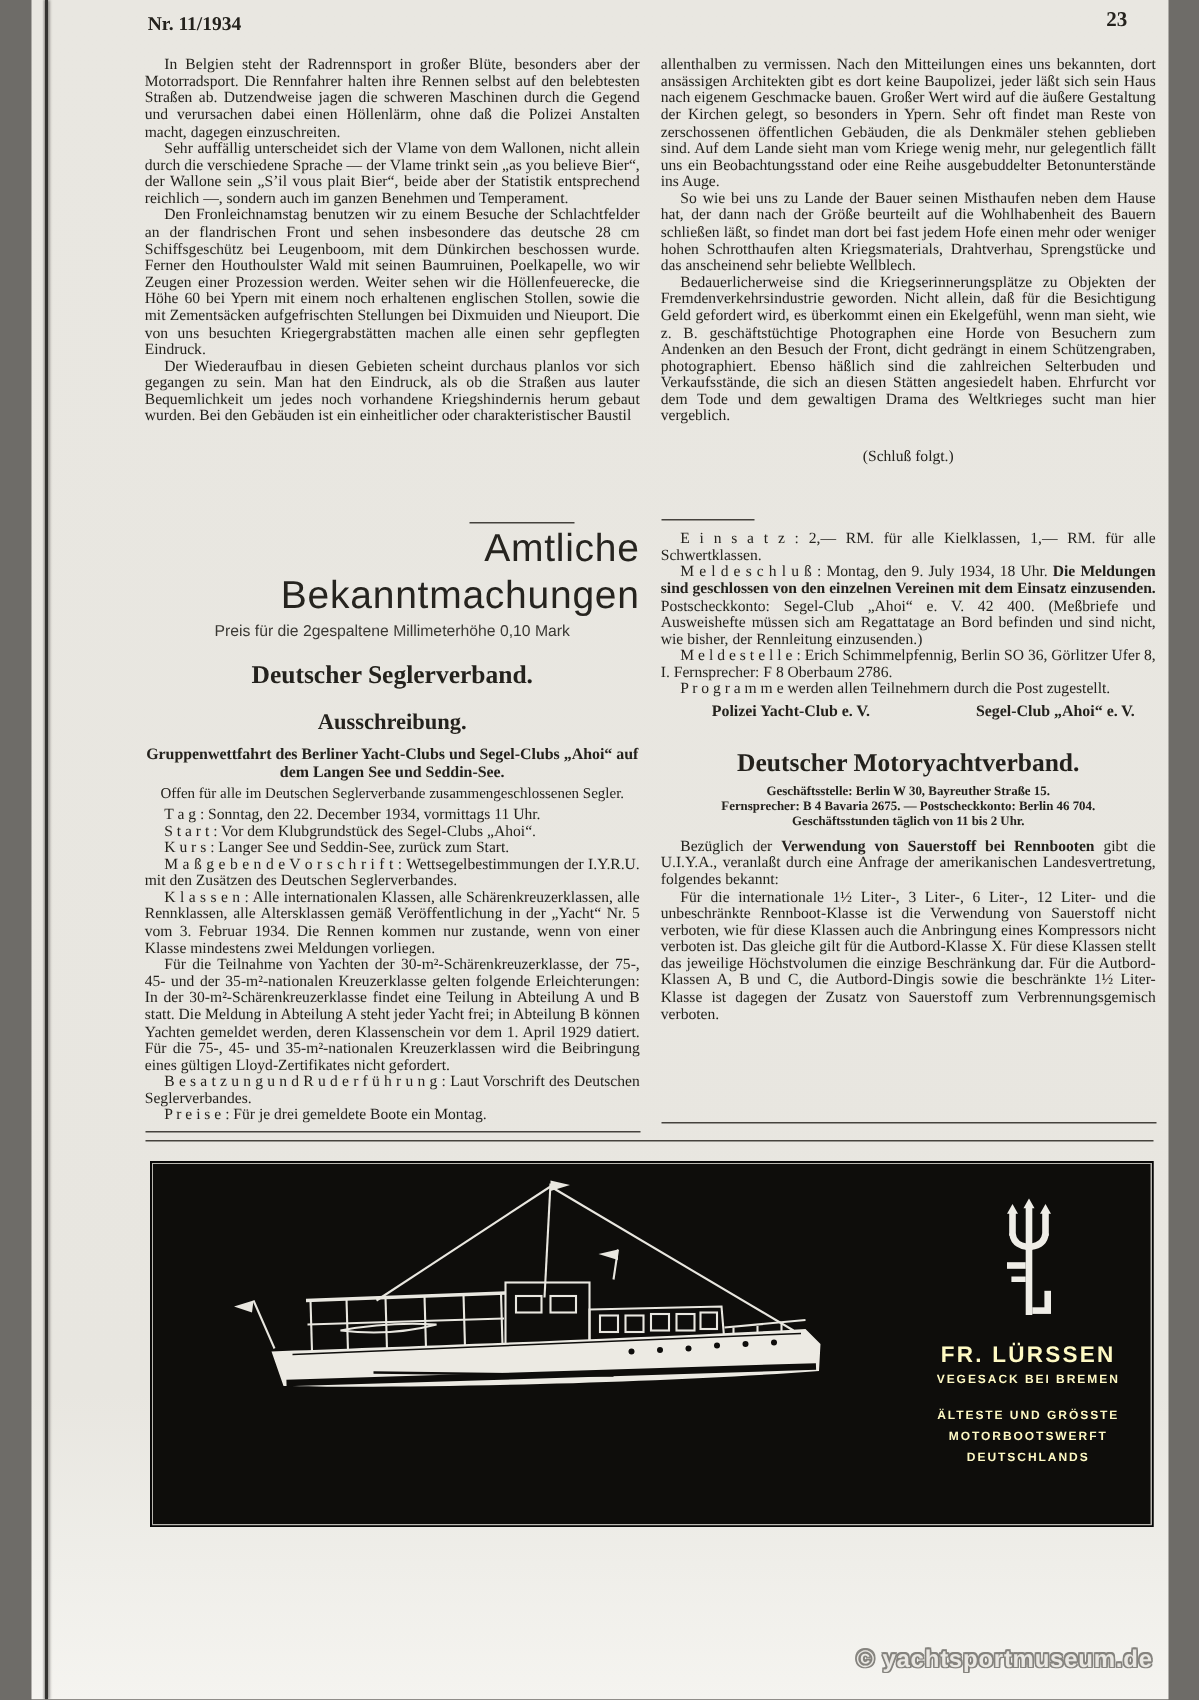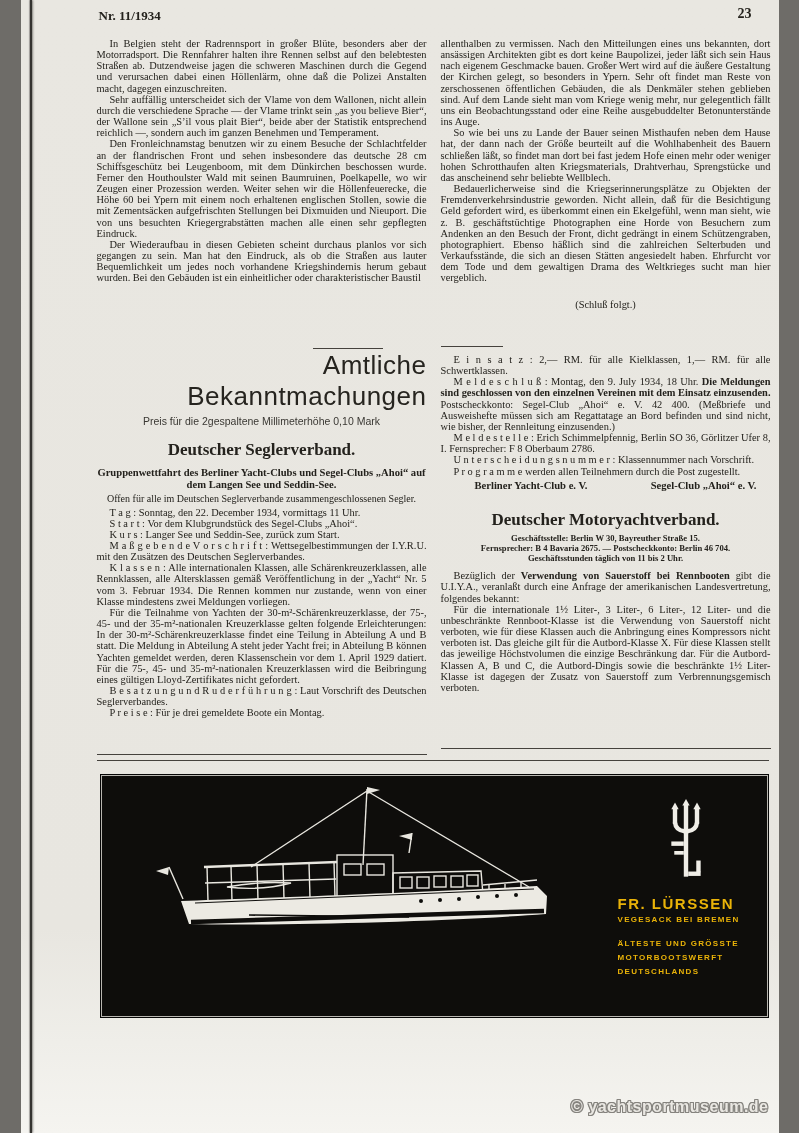--- a/index.html
+++ b/index.html
@@ -27,21 +27,21 @@
   .event-title{font-size:10.6px;font-weight:bold;text-align:center;margin:7px 0 0 0;line-height:11.5px;}
   .open-note{font-size:10px;text-align:center;margin:3px 0 2px 0;line-height:11.5px;}
   .office-line{font-size:8.6px;font-weight:bold;text-align:center;margin:0;line-height:10.2px;}
   .sig-row{display:flex;justify-content:space-between;padding:3px 14px 0 34px;font-size:10.6px;font-weight:bold;}
 
   .motor-block{margin-top:19px;}
   .motor-block .org-head{margin-top:0;}
   .office-lines{margin:3px 0 7px 0;}
 
   .ad{position:absolute;left:79px;top:774px;width:667px;height:242px;background:#0e0d0b;border:1px solid #060606;box-shadow:0 0 0 1px #b9b7b1 inset;}
-  .ad-logo-block{position:absolute;right:14px;top:22px;width:136px;color:#eab308;}
+  .ad-logo-block{position:absolute;right:14px;top:22px;width:136px;text-align:center;color:#fef9c3;}
   .ad-company{font-family:"Liberation Sans",sans-serif;font-weight:bold;font-size:15px;letter-spacing:1.5px;margin-top:12px;white-space:nowrap;}
   .ad-small{font-family:"Liberation Sans",sans-serif;font-weight:bold;font-size:8px;letter-spacing:1.3px;margin-top:3px;}
   .ad-claims{margin-top:13px;}
   .ad-claims div{font-family:"Liberation Sans",sans-serif;font-weight:bold;font-size:8px;letter-spacing:1.3px;line-height:14px;}
   .boat-svg{position:absolute;left:8px;top:0;}
   .trident-svg{display:block;margin:0 auto;}
 
   .watermark{
     position:absolute;right:10px;top:1098px;
     font-family:"Liberation Sans",sans-serif;font-weight:bold;font-size:16px;letter-spacing:.5px;
@@ -74,44 +74,44 @@
     <div class="closing">(Schluß folgt.)</div>
   </div>
 
   <div class="hline" style="left:292px;top:348px;width:70px;"></div>
   <div class="hline" style="left:420px;top:346px;width:62px;"></div>
 
   <div class="col" style="left:76px;top:350px;">
     <h1 class="amtliche-title">Amtliche Bekanntmachungen</h1>
     <div class="price-note">Preis für die 2gespaltene Millimeterhöhe 0,10 Mark</div>
     <h2 class="org-head">Deutscher Seglerverband.</h2>
+    <h3 class="sub-head">Ausschreibung.</h3>
     <div class="event-title">Gruppenwettfahrt des Berliner Yacht-Clubs und Segel-Clubs „Ahoi“ auf dem Langen See und Seddin-See.</div>
     <div class="open-note">Offen für alle im Deutschen Seglerverbande zusammengeschlossenen Segler.</div>
     <div>
         <p><span>T a g :  Sonntag, den 22. December 1934, vormittags 11 Uhr.</span></p>
         <p><span>S t a r t :  Vor dem Klubgrundstück des Segel-Clubs „Ahoi“.</span></p>
         <p><span>K u r s :  Langer See und Seddin-See, zurück zum Start.</span></p>
         <p><span>M a ß g e b e n d e   V o r s c h r i f t :  Wettsegelbestimmungen der I.Y.R.U. mit den Zusätzen des Deutschen Seglerverbandes.</span></p>
         <p><span>K l a s s e n :  Alle internationalen Klassen, alle Schärenkreuzerklassen, alle Rennklassen, alle Altersklassen gemäß Veröffentlichung in der „Yacht“ Nr. 5 vom 3. Februar 1934.  Die Rennen kommen nur zustande, wenn von einer Klasse mindestens zwei Meldungen vorliegen.</span></p>
         <p><span>Für die Teilnahme von Yachten der 30-m²-Schärenkreuzerklasse, der 75-, 45- und der 35-m²-nationalen Kreuzerklasse gelten folgende Erleichterungen: In der 30-m²-Schärenkreuzerklasse findet eine Teilung in Abteilung A und B statt.  Die Meldung in Abteilung A steht jeder Yacht frei; in Abteilung B können Yachten gemeldet werden, deren Klassenschein vor dem 1. April 1929 datiert. Für die 75-, 45- und 35-m²-nationalen Kreuzerklassen wird die Beibringung eines gültigen Lloyd-Zertifikates nicht gefordert.</span></p>
         <p><span>B e s a t z u n g   u n d   R u d e r f ü h r u n g :  Laut Vorschrift des Deutschen Seglerverbandes.</span></p>
         <p><span>P r e i s e :  Für je drei gemeldete Boote ein Montag.</span></p>
       </div>
   </div>
 
   <div class="col" style="left:420px;top:354px;">
     <div>
         <p><span>E i n s a t z :  2,— RM. für alle Kielklassen, 1,— RM. für alle Schwertklassen.</span></p>
         <p><span>M e l d e s c h l u ß :  Montag, den 9. July 1934, 18 Uhr. </span><span class="bold">Die Meldungen sind geschlossen von den einzelnen Vereinen mit dem Einsatz einzusenden.</span><span>  Postscheckkonto: Segel-Club „Ahoi“ e. V. 42 400.  (Meßbriefe und Ausweishefte müssen sich am Regattatage an Bord befinden und sind nicht, wie bisher, der Rennleitung einzusenden.)</span></p>
         <p><span>M e l d e s t e l l e :  Erich Schimmelpfennig, Berlin SO 36, Görlitzer Ufer 8, I.  Fernsprecher: F 8 Oberbaum 2786.</span></p>
-        <p><span>U n t e r s c h e i d u n g s n u m m e r :  Klassennummer nach Vorschrift.</span></p>
         <p><span>P r o g r a m m e  werden allen Teilnehmern durch die Post zugestellt.</span></p>
       </div>
     <div class="sig-row">
-      <span>Berliner Yacht-Club e. V.</span>
+      <span>Polizei Yacht-Club e. V.</span>
       <span>Segel-Club „Ahoi“ e. V.</span>
     </div>
     <div class="motor-block">
       <h2 class="org-head">Deutscher Motoryachtverband.</h2>
       <div class="office-lines">
         <div class="office-line">Geschäftsstelle: Berlin W 30, Bayreuther Straße 15.</div>
         <div class="office-line">Fernsprecher: B 4 Bavaria 2675. — Postscheckkonto: Berlin 46 704.</div>
         <div class="office-line">Geschäftsstunden täglich von 11 bis 2 Uhr.</div>
       </div>
       <div>

